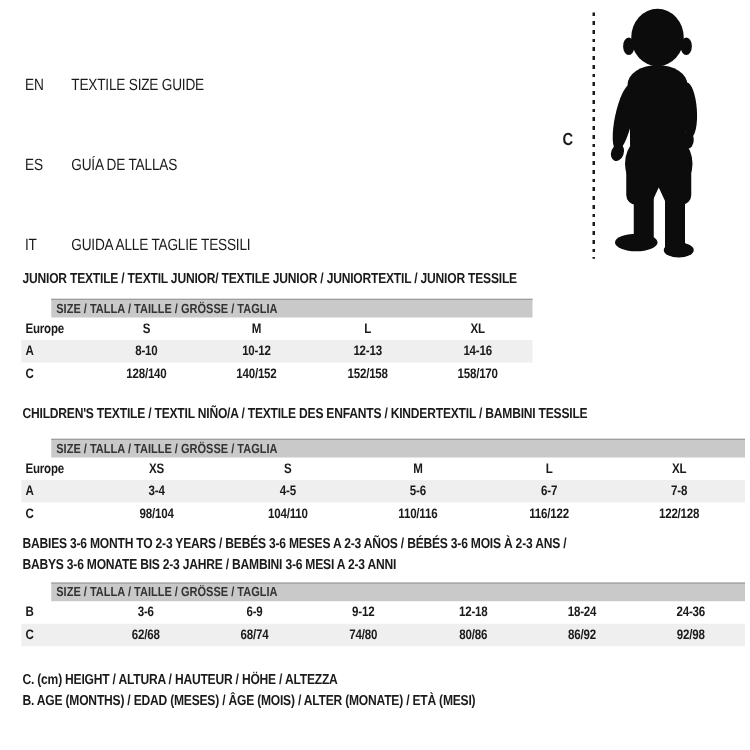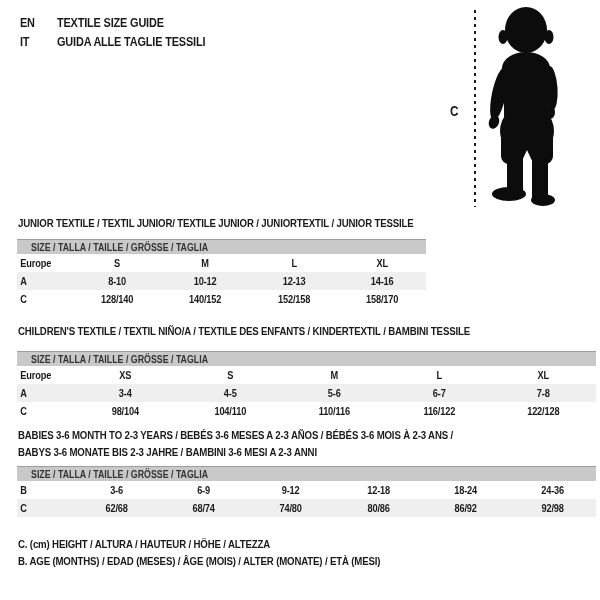--- a/index.html
+++ b/index.html
@@ -4,38 +4,38 @@
 <style>
   html,body{margin:0;padding:0;}
   body{
     width:600px;height:600px;position:relative;background:#ffffff;
     font-family:"Liberation Sans",sans-serif;color:#1a1a1a;overflow:hidden;
   }
   .cond{display:inline-block;transform:scaleX(0.84);transform-origin:0 50%;white-space:nowrap;}
 
   
   .lang-block{position:absolute;left:20px;top:13px;}
-  .lang-row{display:flex;height:19px;align-items:center;font-weight:700;font-size:13px;letter-spacing:-0.2px;}
+  .lang-row{display:flex;height:19px;align-items:center;font-weight:400;font-size:13px;letter-spacing:-0.2px;margin-top:45px;}
   .lang-code{width:37px;}
 
   
   .dotted-line{position:absolute;left:474px;top:10px;width:2px;height:197px;
     background:repeating-linear-gradient(to bottom,#1a1a1a 0 3px,transparent 3px 7px);}
   .c-label{position:absolute;left:450px;top:103px;font-weight:700;font-size:14px;}
   .baby-svg{position:absolute;left:486px;top:6px;}
 
   
   .sec-title{position:absolute;left:18px;font-weight:700;font-size:11.5px;letter-spacing:-0.2px;
     transform:scaleX(0.84);transform-origin:0 50%;white-space:nowrap;}
 
   
   .size-table{position:absolute;left:17px;}
   .size-band{height:15px;background:#c9c9c9;border-top:1.5px solid #9e9e9e;
-    display:flex;align-items:center;padding-left:14px;box-sizing:border-box;
-    font-weight:700;font-size:10.5px;color:#333333;}
+    display:flex;align-items:center;padding-left:4px;box-sizing:border-box;
+    font-weight:700;font-size:10.5px;color:#333333;margin-left:24px;}
   .trow{display:flex;height:18px;align-items:center;font-weight:700;font-size:11px;letter-spacing:-0.2px;}
   .trow.stripe{background:#efefef;}
   .tlabel{width:56px;padding-left:4px;box-sizing:border-box;
     transform:scaleX(0.84);transform-origin:0 50%;white-space:nowrap;}
   .tcell{flex:1;text-align:center;transform:scaleX(0.84);white-space:nowrap;}
   .w-junior{width:409px;top:239px;}
   .w-children{width:579px;top:351px;}
   .w-babies{width:579px;top:466px;}
 
   
@@ -43,20 +43,24 @@
   .note-line{height:17.5px;font-weight:700;font-size:11.5px;letter-spacing:-0.2px;
     display:flex;align-items:center;}
 </style>
 </head>
 <body>
 
 <div class="lang-block">
   <div class="lang-row">
     <span class="lang-code"><span class="cond">EN</span></span>
     <span class="cond">TEXTILE SIZE GUIDE</span>
+  </div>
+  <div class="lang-row">
+    <span class="lang-code"><span class="cond">ES</span></span>
+    <span class="cond">GUÍA DE TALLAS</span>
   </div>
   <div class="lang-row">
     <span class="lang-code"><span class="cond">IT</span></span>
     <span class="cond">GUIDA ALLE TAGLIE TESSILI</span>
   </div>
 </div>
 
 <div class="c-label"><span class="cond">C</span></div>
 <div class="dotted-line"></div>
 <svg class="baby-svg" width="84" height="201" viewBox="0 0 84 201">

